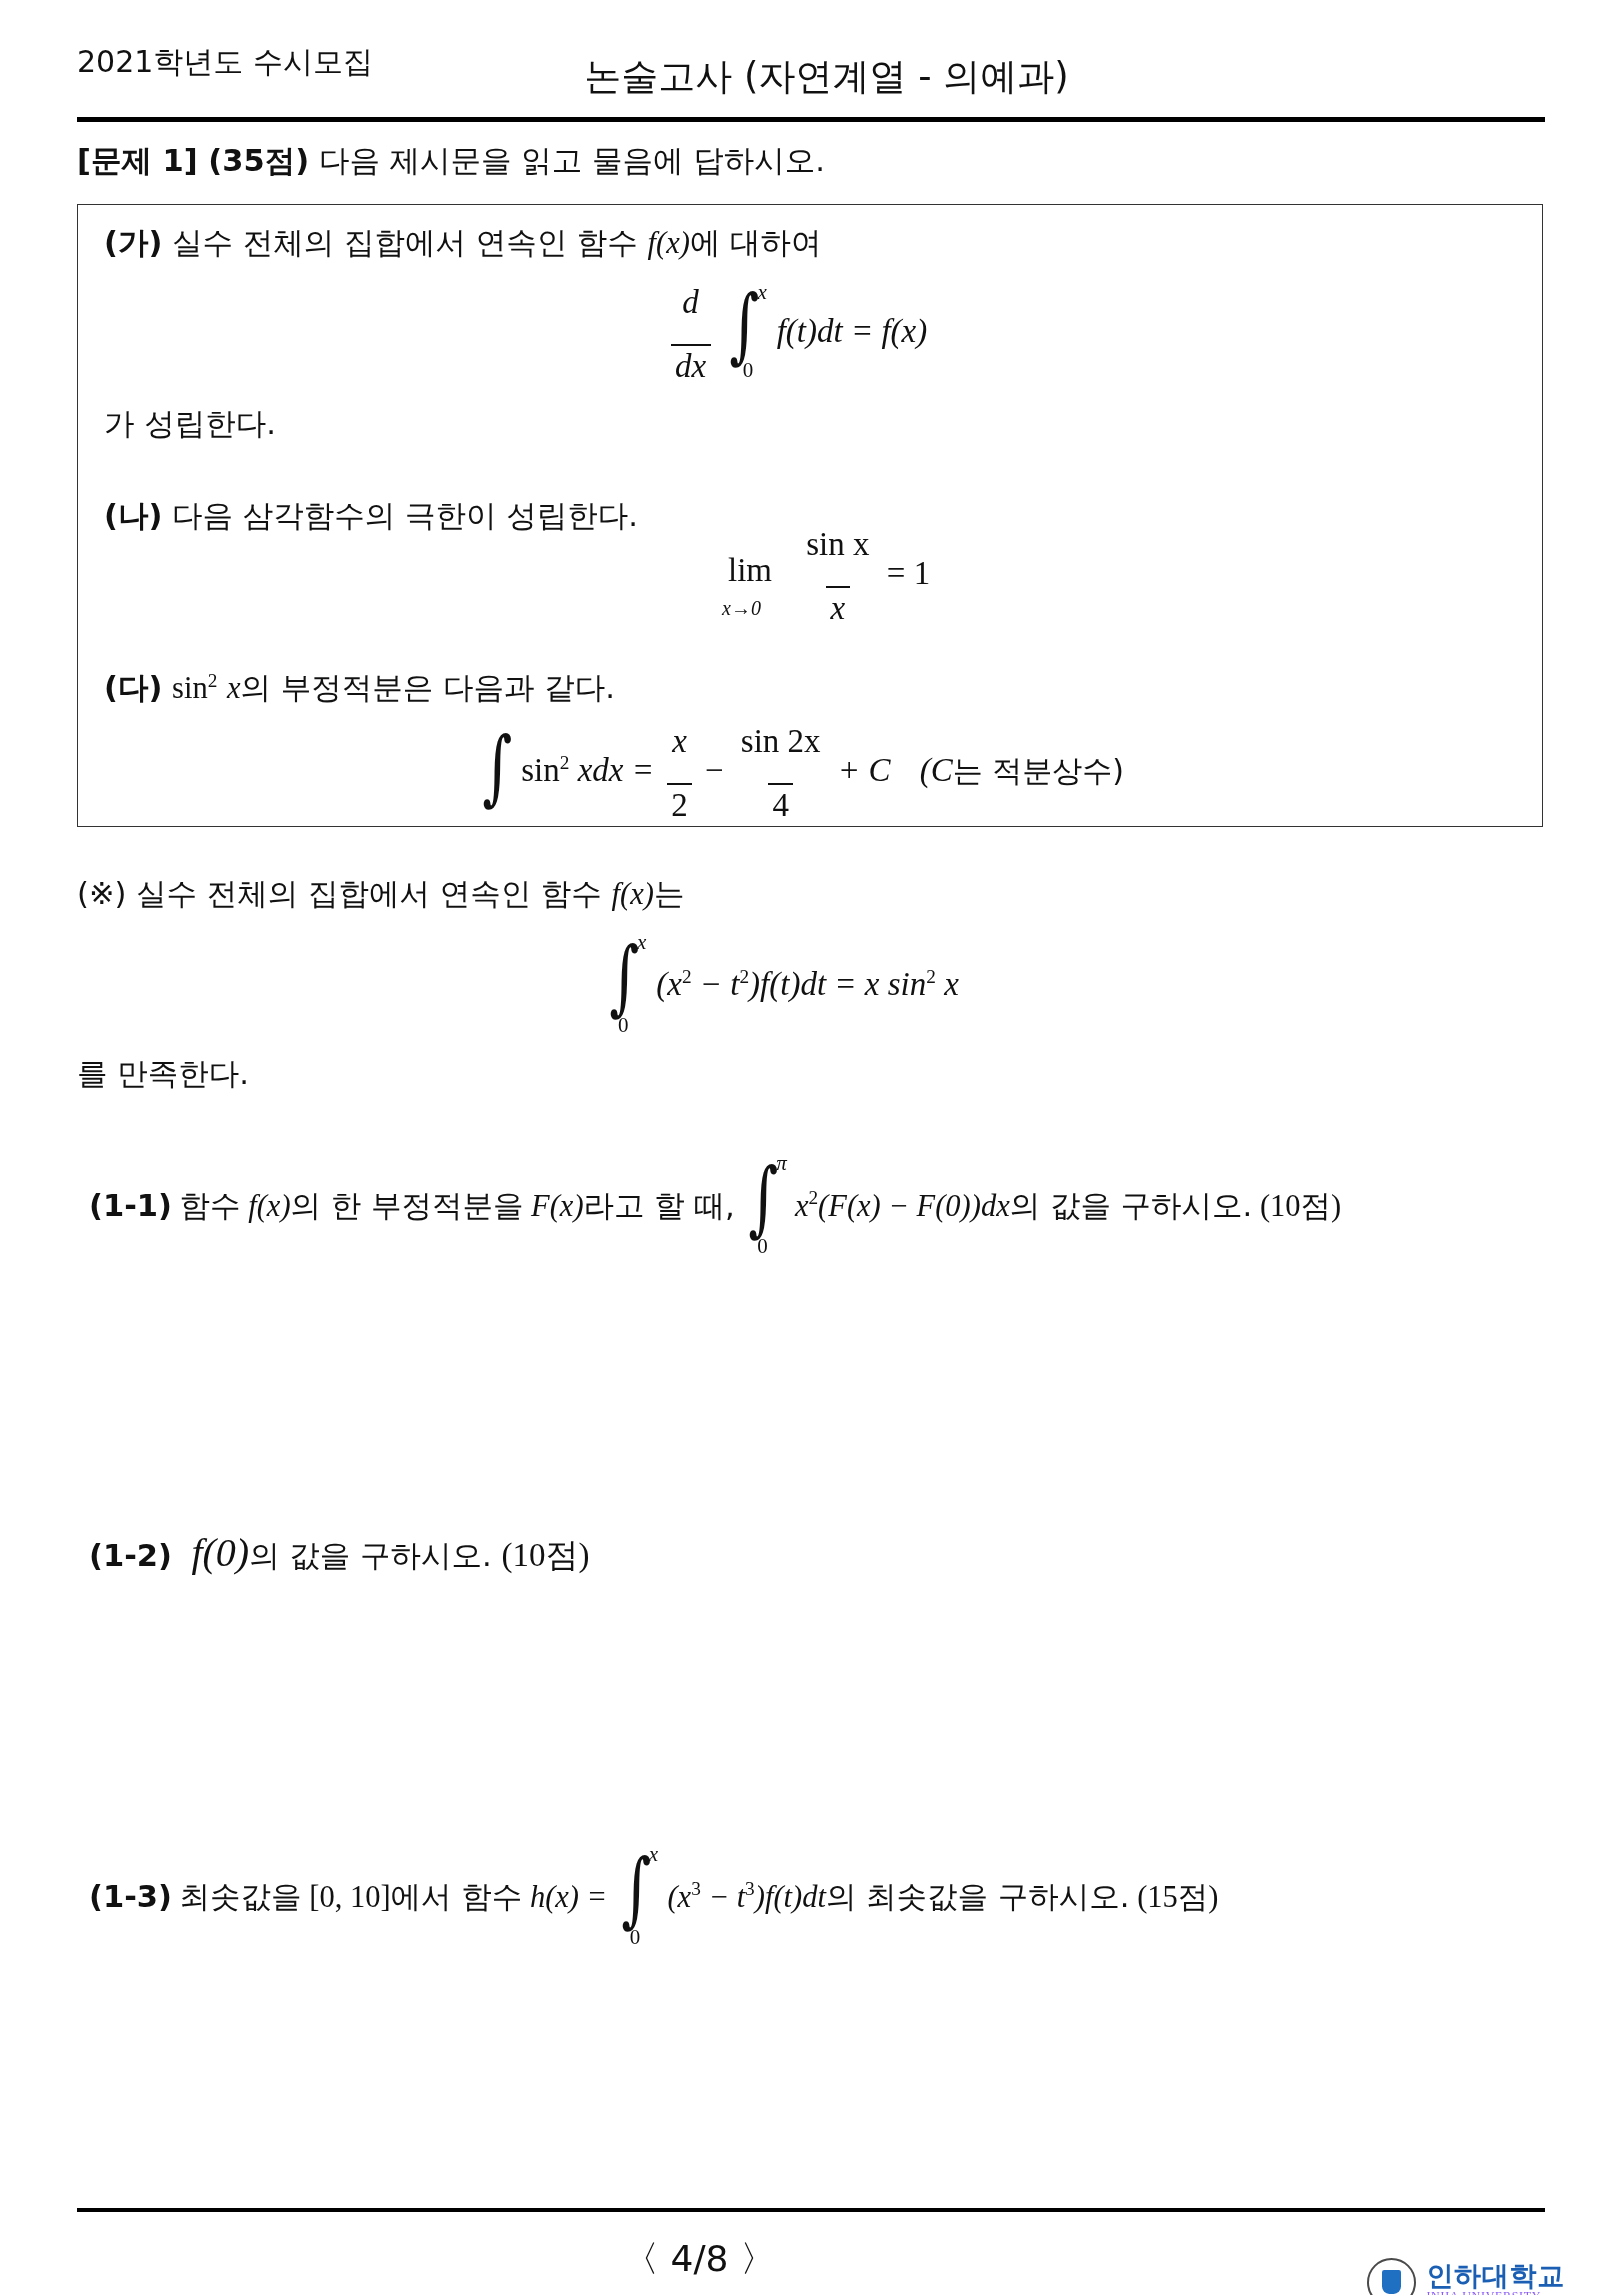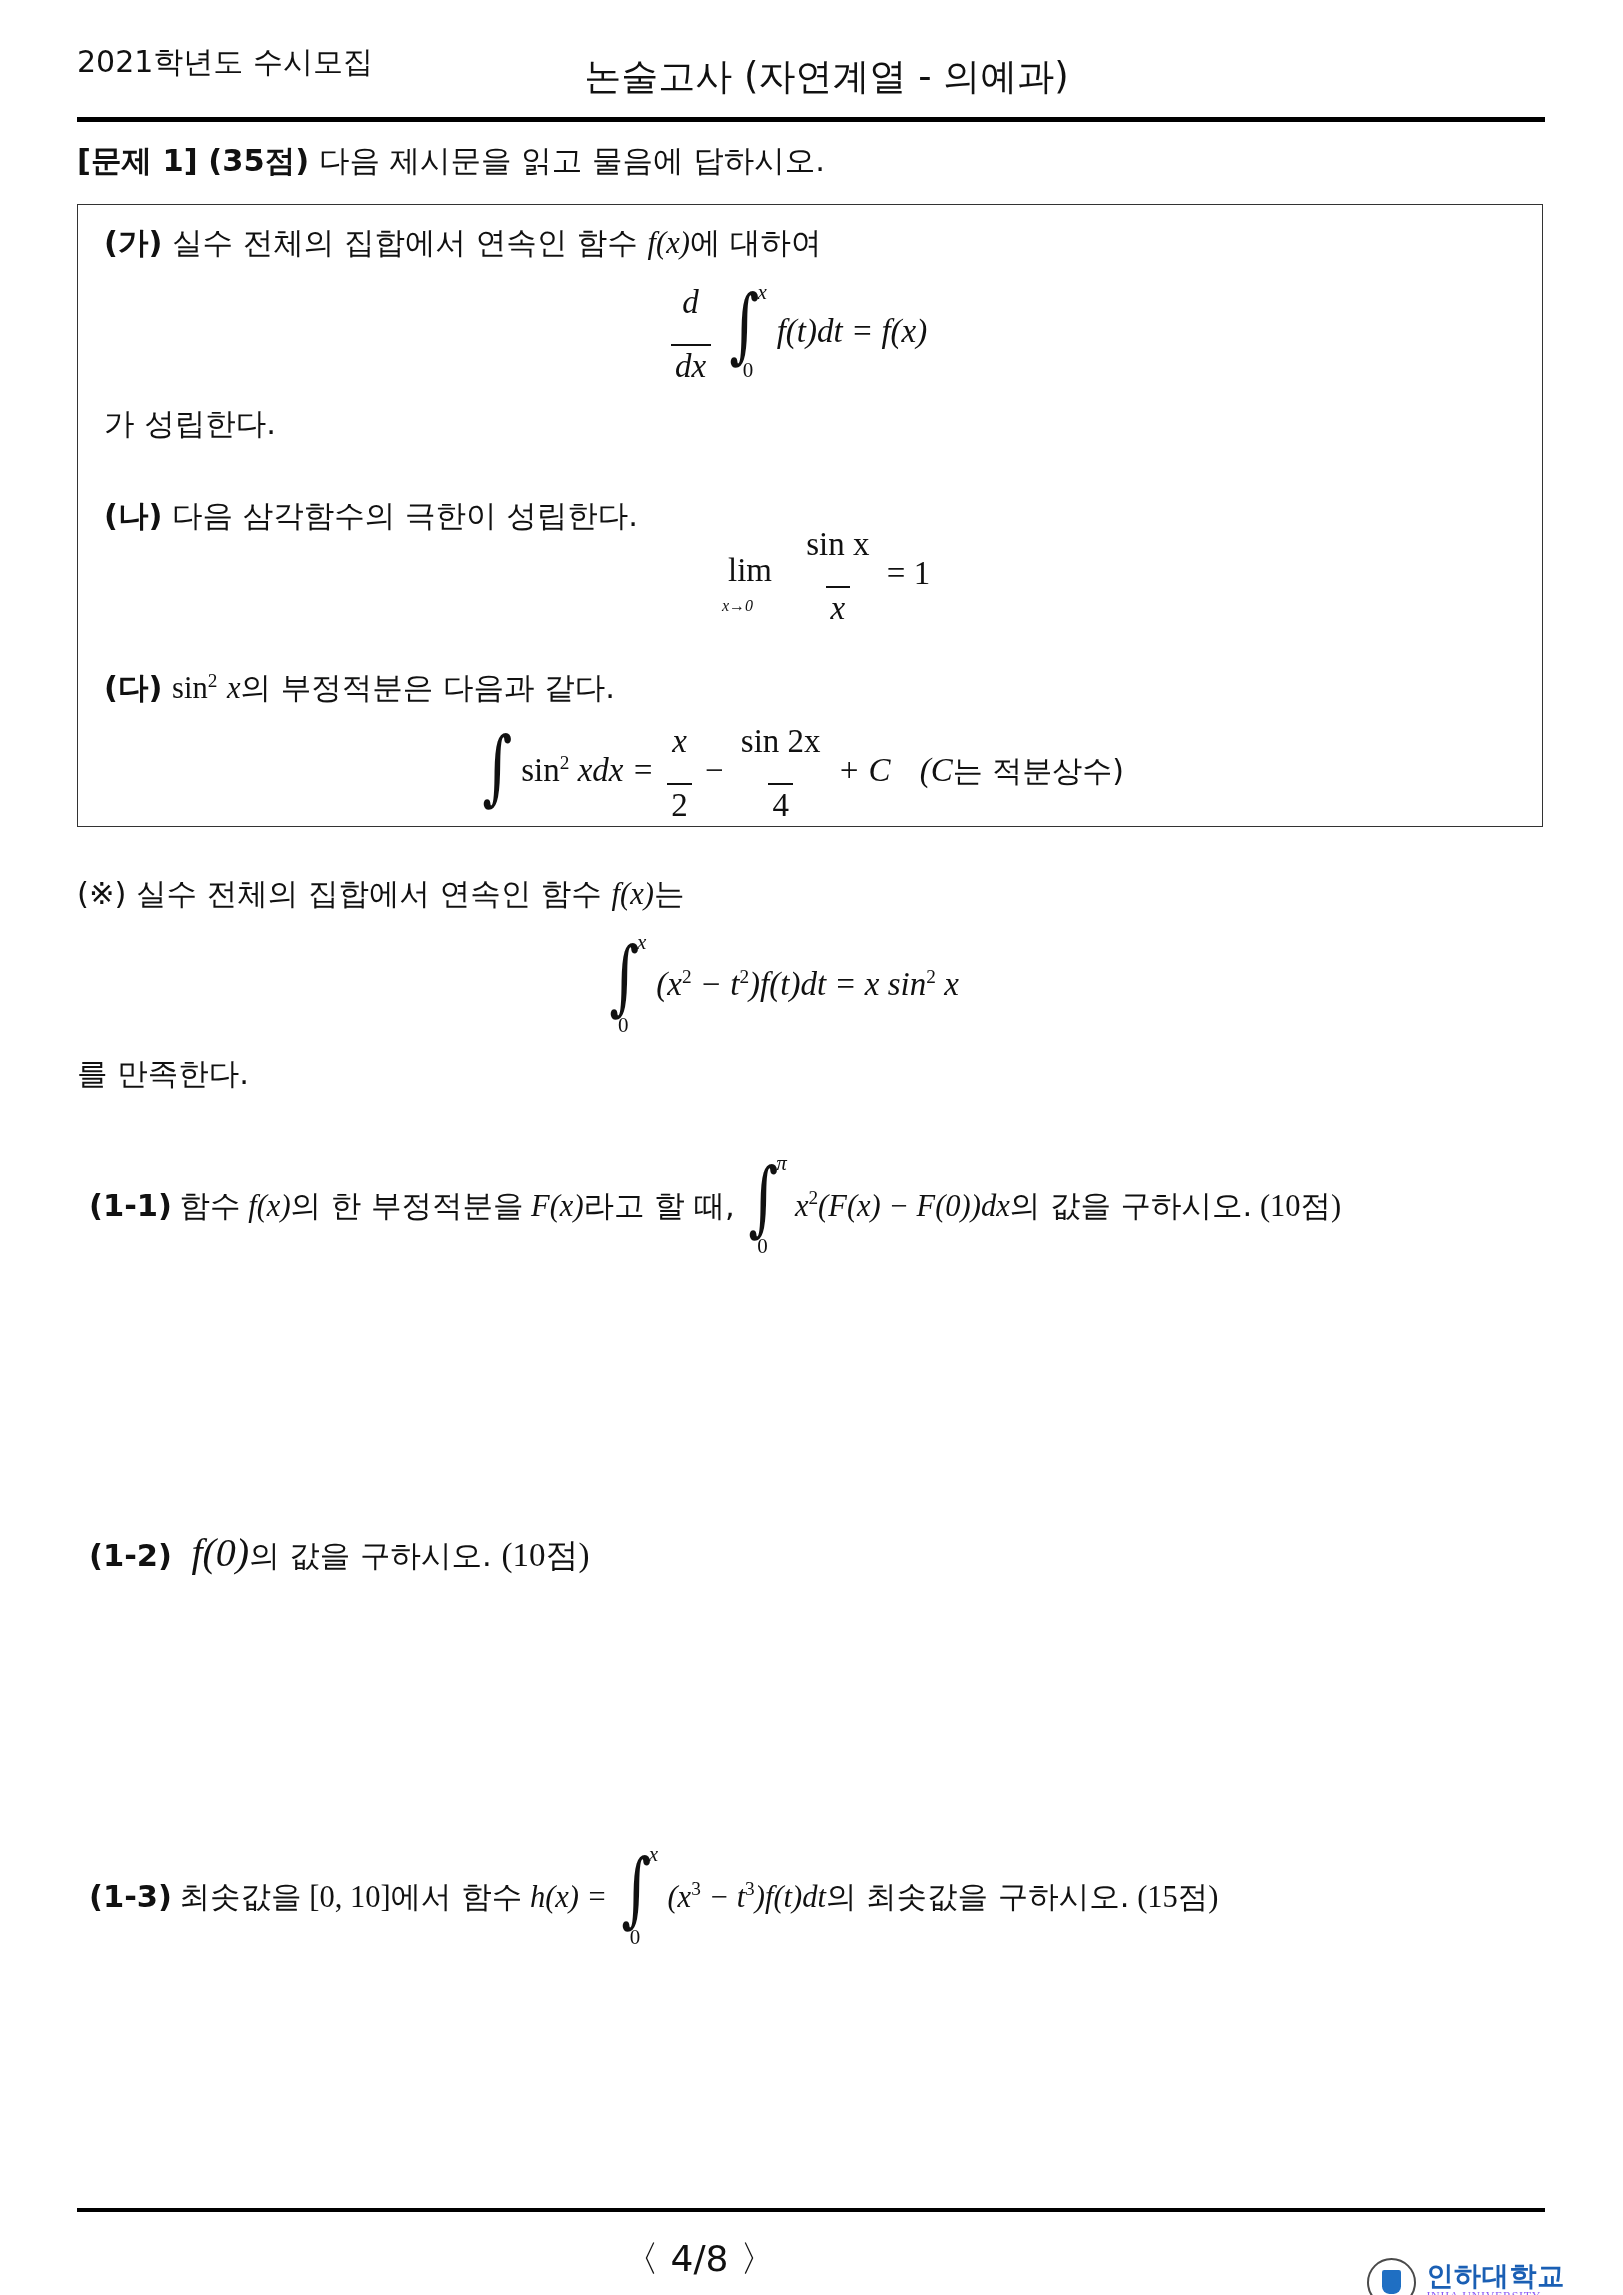--- a/index.html
+++ b/index.html
@@ -78,21 +78,21 @@
 </div>
 <div class="abs txt" style="left:104px; top:406px;">가 성립한다.</div>
 
 <div class="abs txt" style="left:104px; top:498px;">
   <span class="label">(나)</span>
   <span>다음 삼각함수의 극한이 성립한다.</span>
 </div>
 <div class="abs eq-line" style="left:722px; top:528px;">
   <span style="position:relative; display:inline-block; vertical-align:middle; width:67px; height:82px;">
     <span class="rm" style="position:absolute; left:6px; top:16px;">lim</span>
-    <span class="it" style="position:absolute; left:0; top:61px; font-size:16px;">x→0</span>
+    <span class="it" style="position:absolute; left:0; top:61px; font-size:20px;">x→0</span>
   </span>
   <span class="frac">
     <span class="num">sin x</span>
     <span class="den it">x</span>
   </span>
   <span class="rm">= 1</span>
 </div>
 
 <div class="abs txt" style="left:104px; top:669px;">
   <span class="label">(다)</span>

